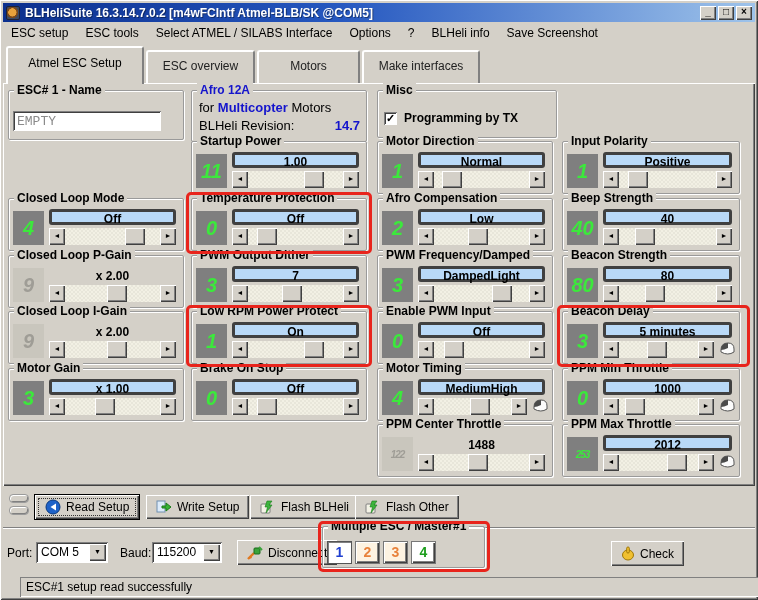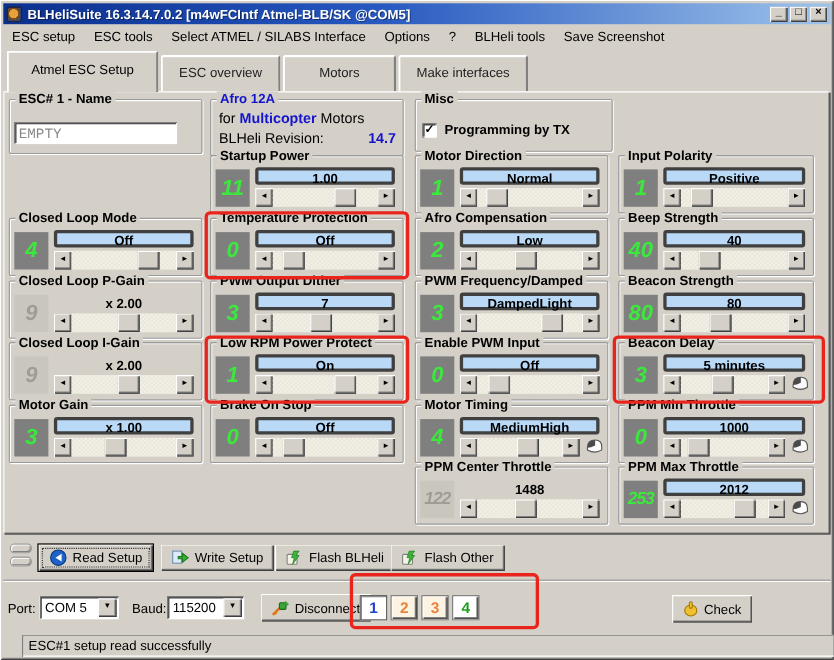--- a/index.html
+++ b/index.html
@@ -48,21 +48,21 @@
     font-weight:bold; white-space:nowrap; }
   .legend.blue { color:#1414cc; }
   
   .panel { position:absolute; height:53px; border:1px solid #9a9a9a;
     box-shadow:1px 1px 0 #ffffff, inset 1px 1px 0 #ffffff; border-radius:2px; background:#d4d0c8; }
   .panel .legend { position:absolute; top:-8px; left:5px; background:#d4d0c8; padding:0 3px;
     font-weight:bold; white-space:nowrap; }
   .numbadge { position:absolute; left:4px; top:12px; width:31px; height:34px;
     background:#7f7f7f; color:#3ce83c; font-weight:bold; font-size:20px;
     display:flex; align-items:center; justify-content:center; font-style:italic; }
-  .numbadge.n3 { font-size:16px; letter-spacing:-1px; }
+  .numbadge.n3 { font-size:10px; letter-spacing:-1px; }
   .panel.disabled .numbadge { background:#c9c6bd; color:#9f9d96; }
   .pill { position:absolute; left:40px; right:7px; top:10px; height:16px;
     background:#b9d9f7; border:3px solid #404040; border-radius:3px;
     text-align:center; font-weight:bold; font-size:12px; line-height:14px; }
   .panel.disabled .pill { background:transparent; border-color:transparent; }
   .slider { position:absolute; left:40px; right:7px; top:29px; height:17px; display:flex; }
   .panel.hasicon .slider { right:25px; }
   .sbtn { width:16px; height:17px; flex:0 0 auto; font-size:7px; line-height:16px; text-align:center;
     color:#000; }
   .strack { flex:1; position:relative; background:#f2f0e4;
@@ -119,21 +119,21 @@
         <span class="g">×</span>
       </span>
   </div>
 
   <div class="menubar">
     <span class="menu-item">ESC setup</span>
     <span class="menu-item">ESC tools</span>
     <span class="menu-item">Select ATMEL / SILABS Interface</span>
     <span class="menu-item">Options</span>
     <span class="menu-item">?</span>
-    <span class="menu-item">BLHeli tools</span>
+    <span class="menu-item">BLHeli info</span>
     <span class="menu-item">Save Screenshot</span>
   </div>
 
   <div class="tab active" style="left:6px;   width:138px;">Atmel ESC Setup</div>
   <div class="tab inactive" style="left:146px; width:109px;">ESC overview</div>
   <div class="tab inactive" style="left:257px; width:103px;">Motors</div>
   <div class="tab inactive" style="left:362px; width:118px;">Make interfaces</div>
 
   <div class="content-panel"></div>
 
@@ -505,20 +505,23 @@
   <div class="tool-btn raised" style="left:237px; top:540px; height:25px;">
     <svg width="16" height="14" viewBox="0 0 16 14">
         <path d="M1 13 L7 7" stroke="#e07820" stroke-width="2.4"></path>
         <path d="M4 10 L2 13 L5 12 Z" fill="#e07820"></path>
         <rect x="7" y="2" width="6" height="6" rx="1" fill="#3aa33a" stroke="#1a6a1a"></rect>
         <path d="M12 1 l3 3" stroke="#3aa33a" stroke-width="2"></path>
       </svg>
     <span>Disconnect</span>
   </div>
 
+  <div class="gbox" style="left:322px; top:526px; width:163px; height:42px;">
+    <span class="legend">Multiple ESC / Master#1</span>
+  </div>
   <div class="esc-num-btn pressed" style="left:327px; top:541px; color:#2040d0;">1</div>
   <div class="esc-num-btn raisedb" style="left:355px; top:541px; color:#e8823c; background:#fdf3e2;">2</div>
   <div class="esc-num-btn raisedb" style="left:383px; top:541px; color:#e8823c; background:#fdf3e2;">3</div>
   <div class="esc-num-btn raisedb" style="left:411px; top:541px; color:#1e9e1e;">4</div>
 
   <div class="tool-btn raised" style="left:611px; top:541px; height:25px;">
     <svg width="14" height="15" viewBox="0 0 14 15">
         <ellipse cx="7" cy="9" rx="5.5" ry="5" fill="#f0c030" stroke="#a07808"></ellipse>
         <rect x="5.7" y="1" width="2.6" height="6" rx="1.2" fill="#f0c030" stroke="#a07808"></rect>
       </svg>

